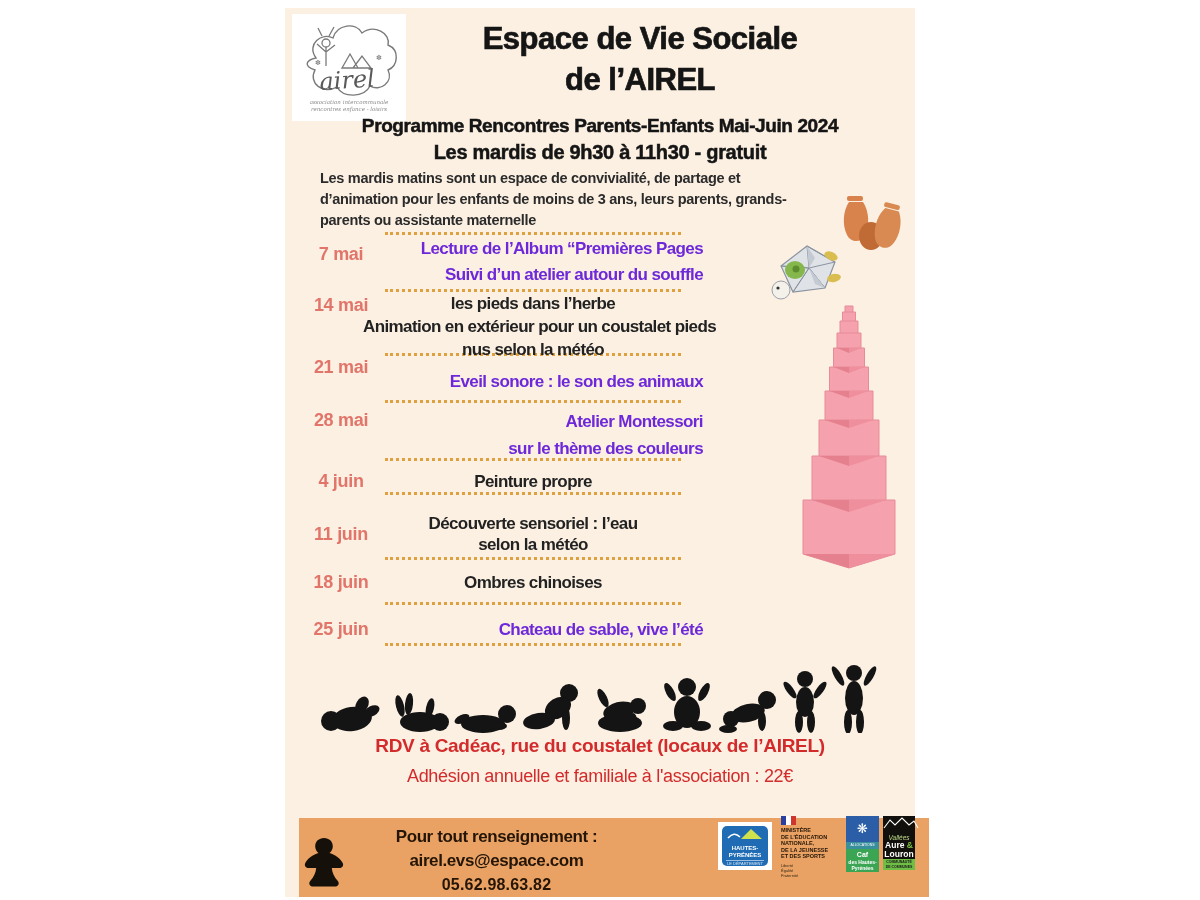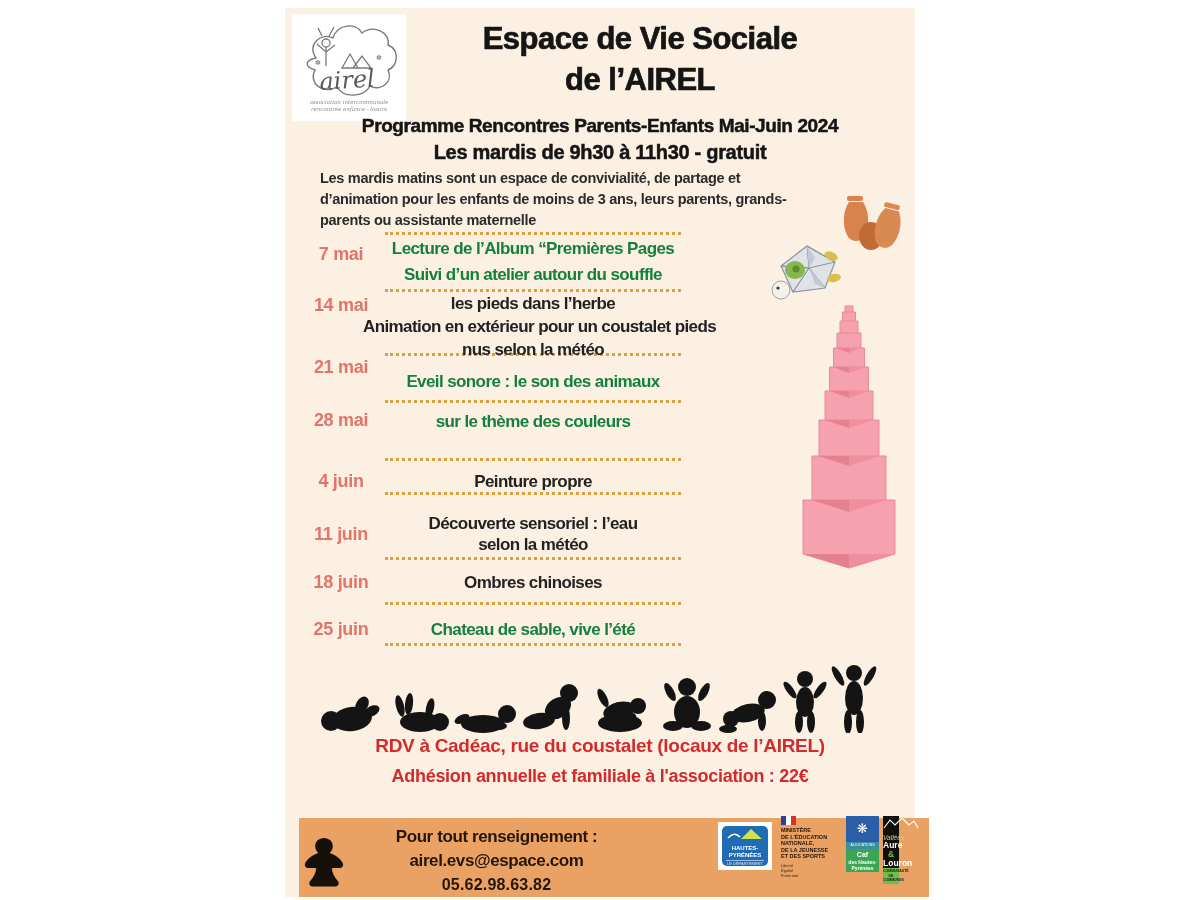--- a/index.html
+++ b/index.html
@@ -18,30 +18,30 @@
         font-weight:bold;letter-spacing:-0.3px;-webkit-text-stroke:0.5px #151515;}
   .intro{left:35px;top:160px;width:560px;text-align:left;color:#2b2b2b;
          font-size:14.5px;font-weight:bold;line-height:21px;letter-spacing:-0.3px;}
   
   .dot{left:100px;width:296px;height:0;border-bottom:3px dotted #dfa13f;}
   .date{left:10px;width:92px;text-align:center;color:#e2756a;font-size:18px;
         font-weight:bold;letter-spacing:-0.3px;}
   .act{left:78px;width:340px;text-align:center;font-size:17px;font-weight:bold;
        letter-spacing:-0.6px;line-height:23px;color:#222222;}
   .act div{white-space:nowrap;}
-  .act.orange{color:#15803d;}
+  .act.orange{color:#6d28d9;text-align:right;}
   .r0{line-height:26px;} .r3{line-height:27px;} .r5{line-height:21px;}
   
   .babies{left:33px;top:647px;width:560px;height:78px;display:flex;
           align-items:flex-end;justify-content:space-between;}
   
   .red1{left:0;top:727px;width:630px;text-align:center;color:#d32b2b;font-size:19px;
         font-weight:bold;letter-spacing:-0.3px;}
   .red2{left:0;top:758px;width:630px;text-align:center;color:#d32b2b;font-size:18px;
-        font-weight:bold;letter-spacing:-0.3px;}
+        font-weight:normal;letter-spacing:-0.3px;}
   
   .footer{left:14px;top:810px;width:630px;height:79px;background:#e9a263;}
   .contact{left:40px;top:7px;width:315px;text-align:center;color:#241507;
            font-weight:bold;line-height:24px;}
   .contact .c1{font-size:17px;letter-spacing:-0.4px;}
   .contact .c2{font-size:17px;letter-spacing:-0.4px;}
   .contact .c3{font-size:16px;letter-spacing:0.2px;}
   .meeple{left:2px;top:18px;}
   
   .hp-card{left:419px;top:4px;width:54px;height:48px;background:#ffffff;
@@ -56,21 +56,21 @@
   .min-lines{color:#241507;font-size:5.5px;font-weight:bold;line-height:6.5px;letter-spacing:0;}
   .min-motto{color:#3a2a16;font-size:4px;line-height:5px;margin-top:3px;}
   .caf{left:547px;top:-2px;width:33px;}
   .caf-top{height:26px;background:#2b5ea7;color:#ffffff;text-align:center;
            font-size:13px;line-height:26px;}
   .caf-band{height:7px;background:#3a8f9d;color:#ffffff;font-size:3.5px;line-height:7px;
             text-align:center;overflow:hidden;}
   .caf-bot{height:21px;background:#3ba554;color:#ffffff;text-align:center;
            font-size:5px;font-weight:bold;line-height:6px;padding-top:2px;}
   .caf-bot .big{font-size:7px;line-height:8px;}
-  .aure{left:584px;top:-2px;width:16px;background:#12100c;text-align:center;}
+  .aure{left:584px;top:-2px;width:32px;background:#12100c;text-align:center;}
   .aure .script{color:#bcd98a;font-size:6.5px;font-style:italic;line-height:7px;}
   .aure .big{color:#ffffff;font-size:8.5px;font-weight:bold;line-height:9px;letter-spacing:0;}
   .aure .amp{color:#7dc242;}
   .aure-band{background:#6fbe45;color:#1c1c1c;font-size:3.5px;font-weight:bold;
              line-height:4.5px;padding:1px 0;}
 </style>
 </head>
 <body>
 
 <div class="poster">
@@ -188,20 +188,21 @@
   </div>
   <div class="abs act" style="top:284px">
     <div>les pieds dans l’herbe</div>
     <div>Animation en extérieur pour un coustalet pieds</div>
     <div>nus selon la météo</div>
   </div>
   <div class="abs act orange" style="top:362px">
     <div>Eveil sonore : le son des animaux</div>
   </div>
   <div class="abs act orange r3" style="top:400px">
+    <div>Atelier Montessori</div>
     <div>sur le thème des couleurs</div>
   </div>
   <div class="abs act" style="top:462px">
     <div>Peinture propre</div>
   </div>
   <div class="abs act" style="top:563px">
     <div>Ombres chinoises</div>
   </div>
   <div class="abs act r5" style="top:505px">
     <div>Découverte sensoriel : l’eau</div>

